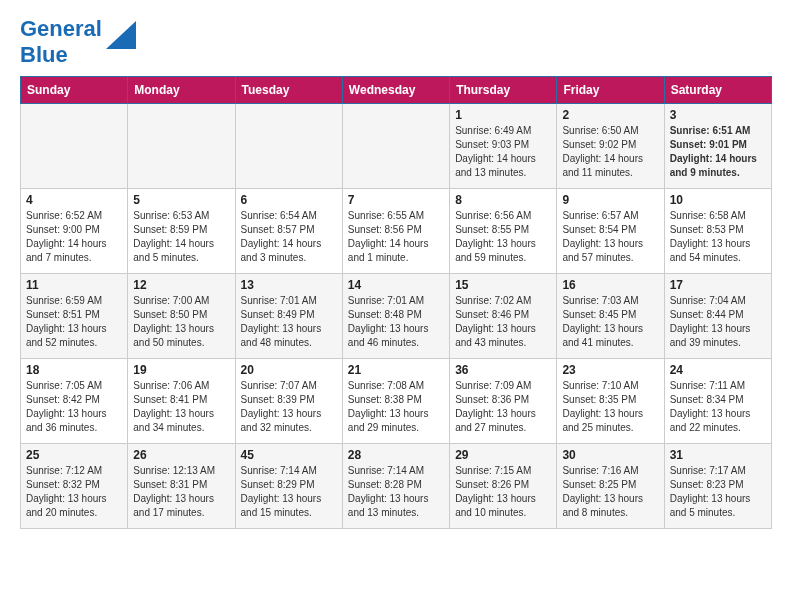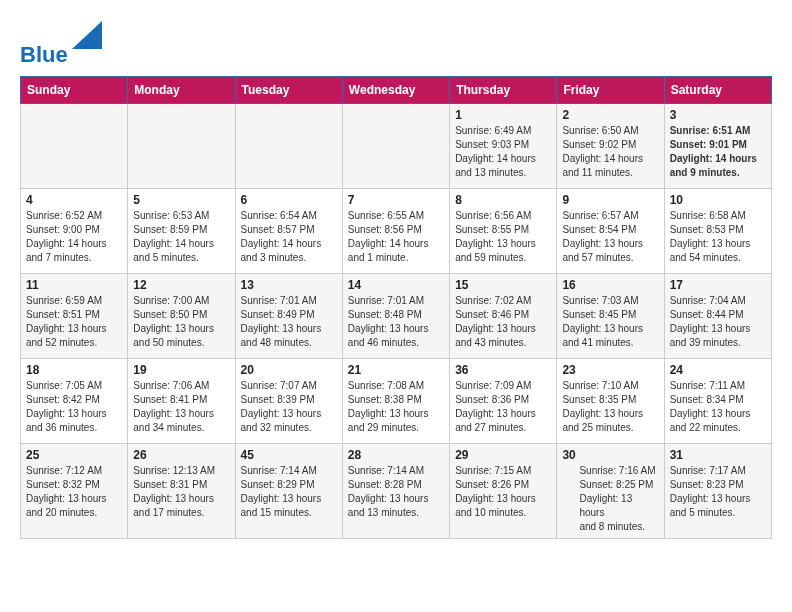--- a/index.html
+++ b/index.html
@@ -80,21 +80,21 @@
       background: #f5f5f5 !important;
     }
   </style>
 </head>
 <body>
 
 <div class="header-section">
   <div class="logo">
     <div style="display:flex; align-items:center; gap:2px;">
       <span style="font-size:22px; font-weight:bold; color:#333;">
-        <br><span style="color:#1a6bb5;">Blue</span>
+        <span style="color:#1a6bb5;">General</span><br><span style="color:#1a6bb5;">Blue</span>
       </span>
       <svg width="30" height="28" viewBox="0 0 30 28" style="margin-left:2px; margin-top:-14px;">
         <polygon points="0,28 30,0 30,28" fill="#1a6bb5"></polygon>
       </svg>
     </div>
   </div>
   <div class="title-section">
     <div class="calendar-title"></div>
     <div class="calendar-subtitle"></div>
   </div>
@@ -324,21 +324,21 @@
         </td>
         <td>
           <span class="day-number">29</span>
           <div class="day-info" style="white-space: pre-line;">Sunrise: 7:15 AM
 Sunset: 8:26 PM
 Daylight: 13 hours
 and 10 minutes.</div>
         </td>
         <td>
           <span class="day-number">30</span>
-          <div class="day-info" style="white-space: pre-line; margin-left: 17px;">Sunrise: 7:16 AM
+          <div class="day-info" style="white-space: pre-line;">Sunrise: 7:16 AM
 Sunset: 8:25 PM
 Daylight: 13 hours
 and 8 minutes.</div>
         </td>
         <td>
           <span class="day-number">31</span>
           <div class="day-info" style="white-space: pre-line;">Sunrise: 7:17 AM
 Sunset: 8:23 PM
 Daylight: 13 hours
 and 5 minutes.</div>

